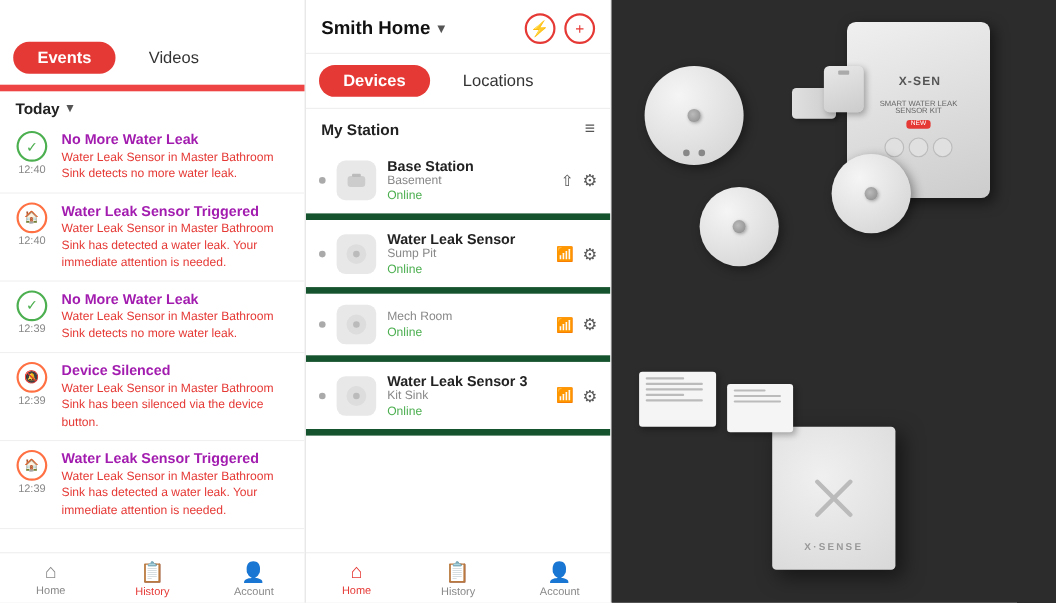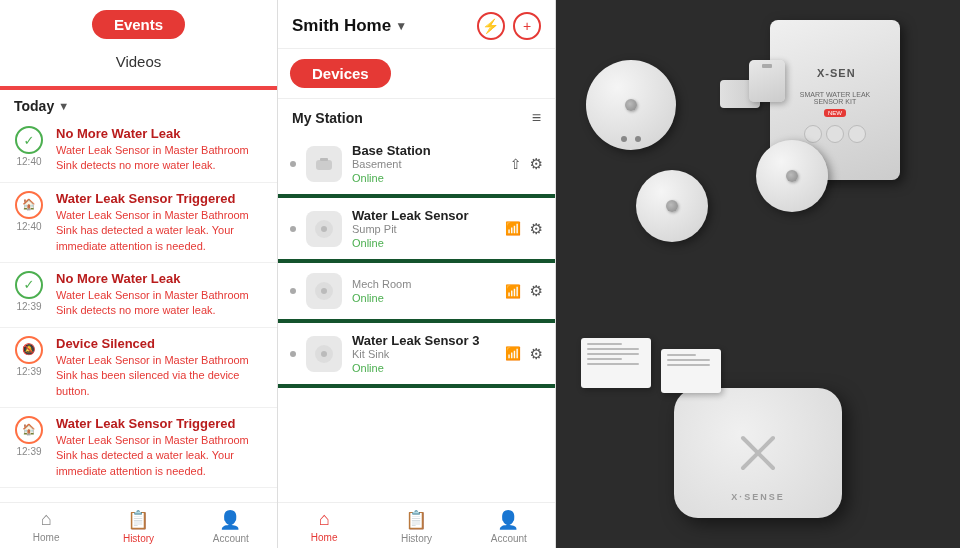--- a/index.html
+++ b/index.html
@@ -19,25 +19,26 @@
       height: 548px;
       background: #fff;
       display: flex;
       flex-direction: column;
       border-right: 1px solid #ddd;
       overflow: hidden;
     }
 
     .left-header {
       display: flex;
-      flex-direction: column;
+      flex-direction: row;
       align-items: center;
       padding: 10px 12px;
-      border-bottom: 4px solid #ef4444;
+      border-bottom: 6px solid #ef4444;
       gap: 8px;
+      margin-top: 28px;
     }
 
     .tab-active {
       background: #e53935;
       color: #fff;
       border-radius: 20px;
       padding: 6px 22px;
       font-size: 15px;
       font-weight: 600;
       border: none;
@@ -124,21 +125,21 @@
       margin-top: 2px;
     }
 
     .event-content {
       flex: 1;
     }
 
     .event-title {
       font-size: 13px;
       font-weight: 600;
-      color: #b91c1c;
+      color: #a21caf;
       margin-bottom: 2px;
     }
 
     .event-desc {
       font-size: 11px;
       color: #e53935;
       line-height: 1.4;
     }
 
     
@@ -255,21 +256,21 @@
     .devices-list {
       flex: 1;
       overflow-y: auto;
     }
 
     .device-item {
       display: flex;
       flex-direction: row;
       align-items: center;
       padding: 10px 12px;
-      border-bottom: 4px solid #14532d;
+      border-bottom: 6px solid #14532d;
       gap: 10px;
     }
 
     .device-dot {
       width: 6px;
       height: 6px;
       border-radius: 50%;
       background: #aaa;
       flex-shrink: 0;
     }
@@ -419,24 +420,24 @@
       background: radial-gradient(circle at 40% 40%, #bbb, #888);
       box-shadow: 1px 1px 3px rgba(0,0,0,0.3);
     }
 
     
     .hub-device {
       position: absolute;
       bottom: 30px;
       left: 50%;
       transform: translateX(-50%);
-      width: 168px;
+      width: 112px;
       height: 130px;
       background: radial-gradient(circle at 40% 35%, #f0f0f0, #d8d8d8);
-      border-radius: 24px;
+      border-radius: 4px;
       box-shadow: 6px 6px 18px rgba(0,0,0,0.5);
       display: flex;
       align-items: center;
       justify-content: center;
     }
 
     .hub-brand-label {
       position: absolute;
       bottom: 16px;
       font-size: 9px;
@@ -587,20 +588,21 @@
         <span>⚡</span>
       </div>
       <div class="header-icon-btn">
         <span>+</span>
       </div>
     </div>
   </div>
 
   <div class="middle-tabs">
     <button class="tab-active">Devices</button>
+    <button class="tab-inactive">Locations</button>
   </div>
 
   <div class="my-devices-row">
     <span class="my-devices-label">My Station</span>
     <span class="menu-icon">≡</span>
   </div>
 
   <div class="devices-list">
 
     <div class="device-item">

